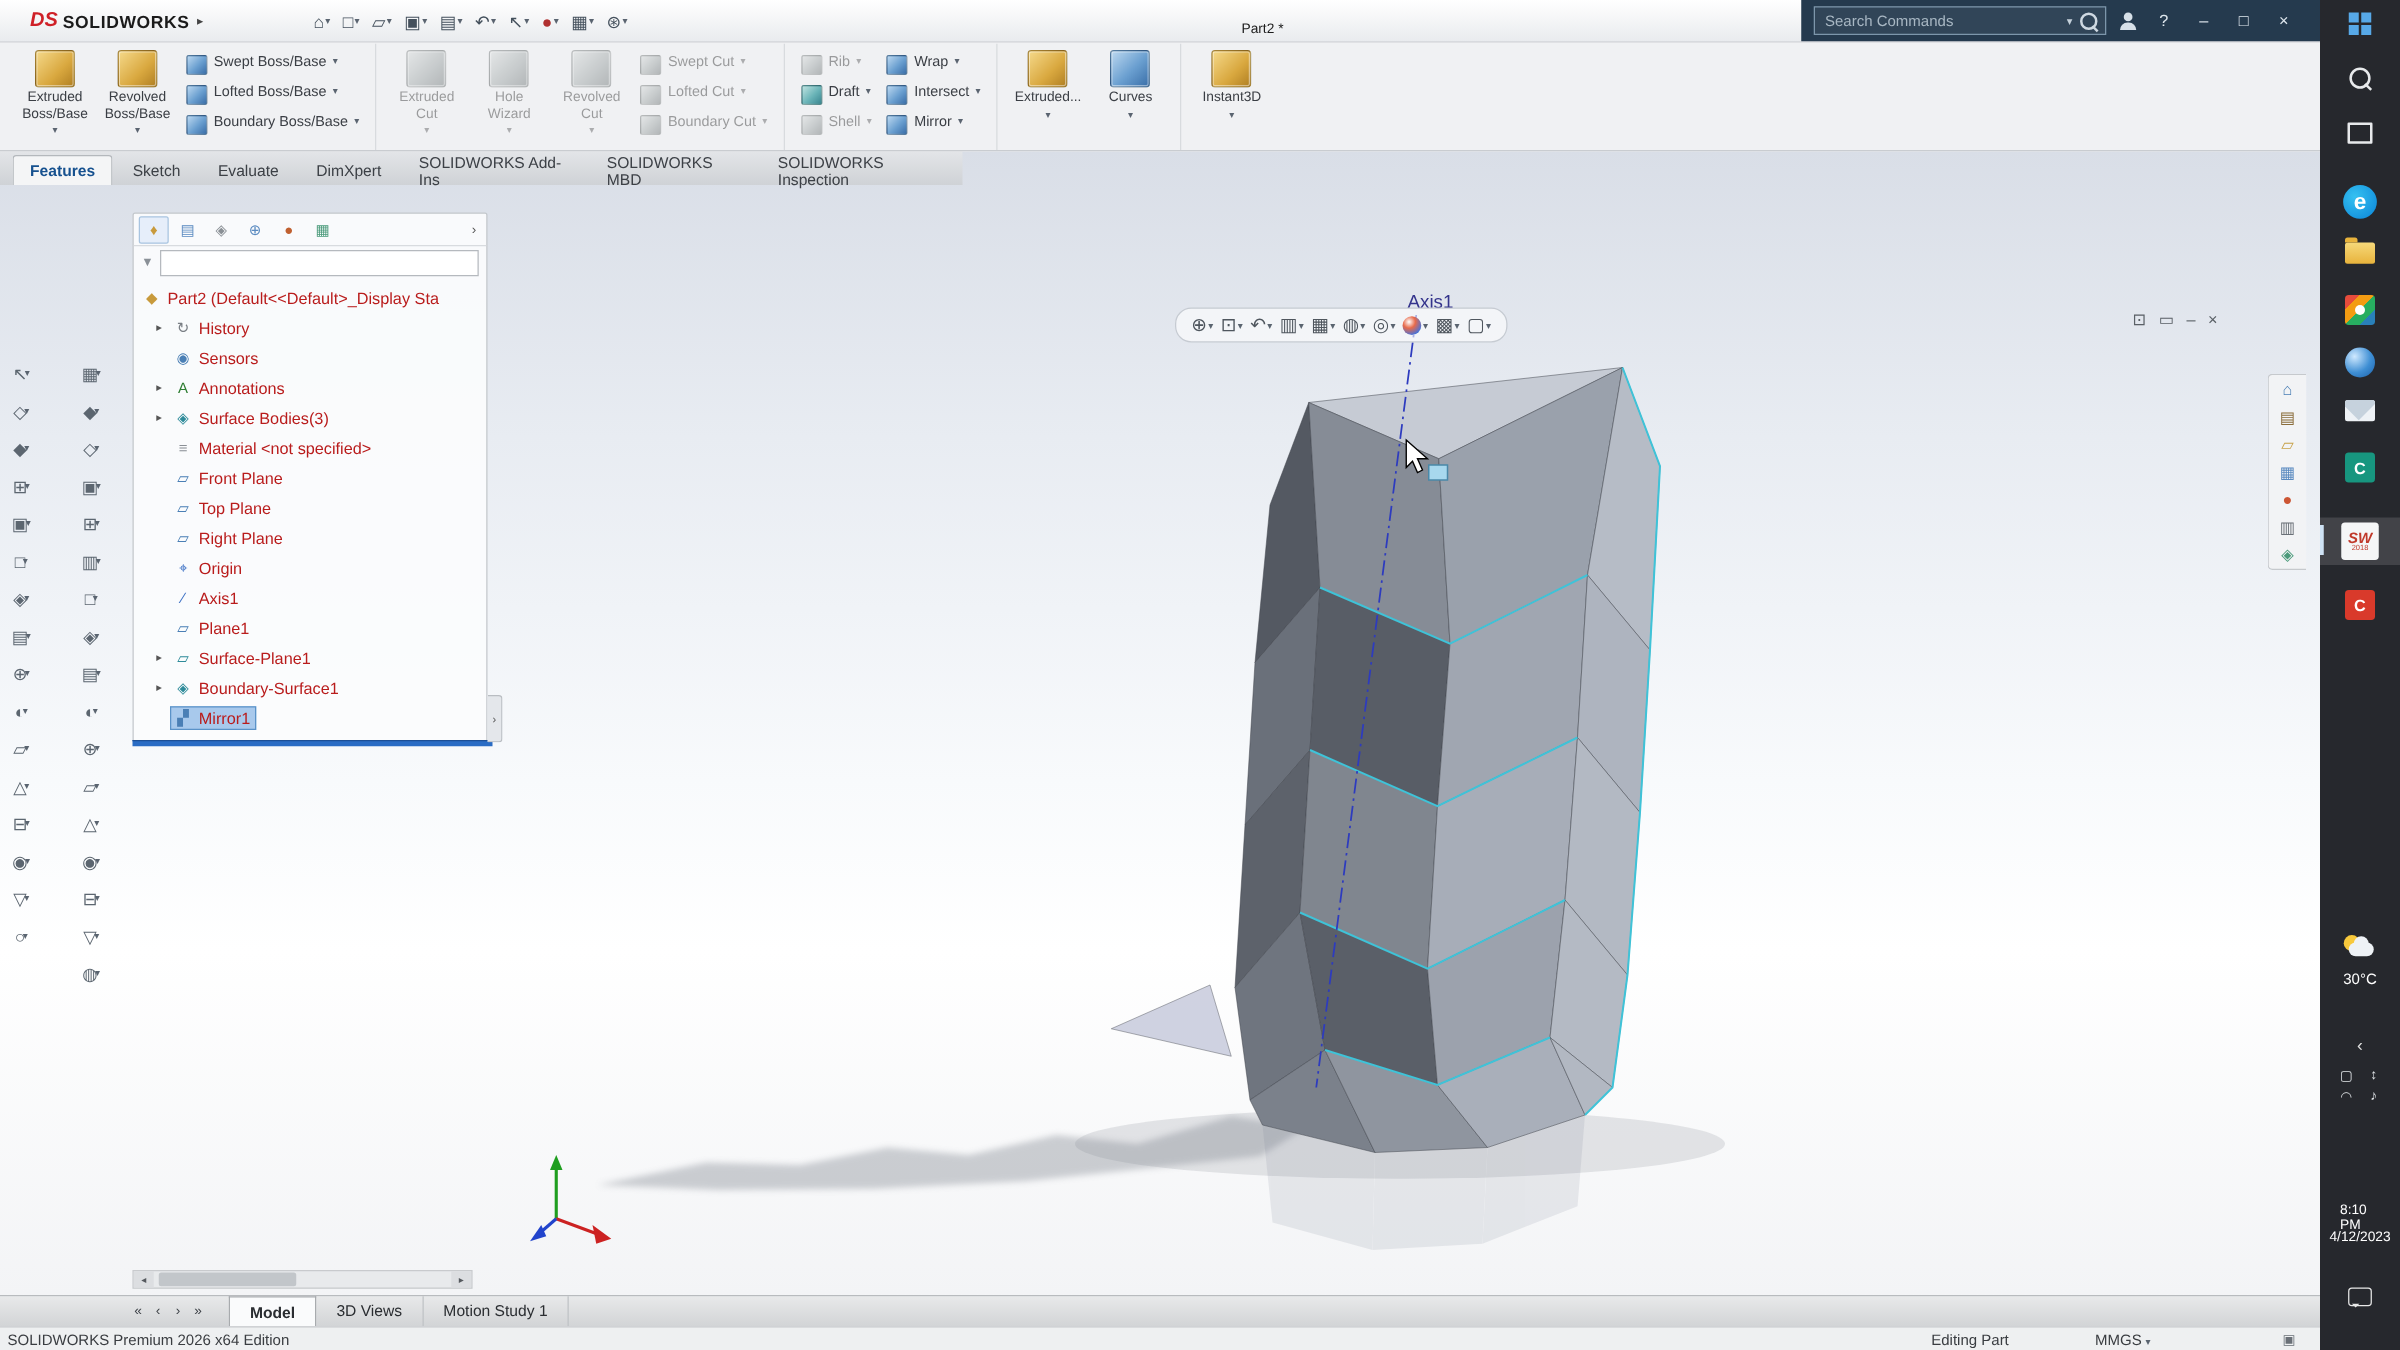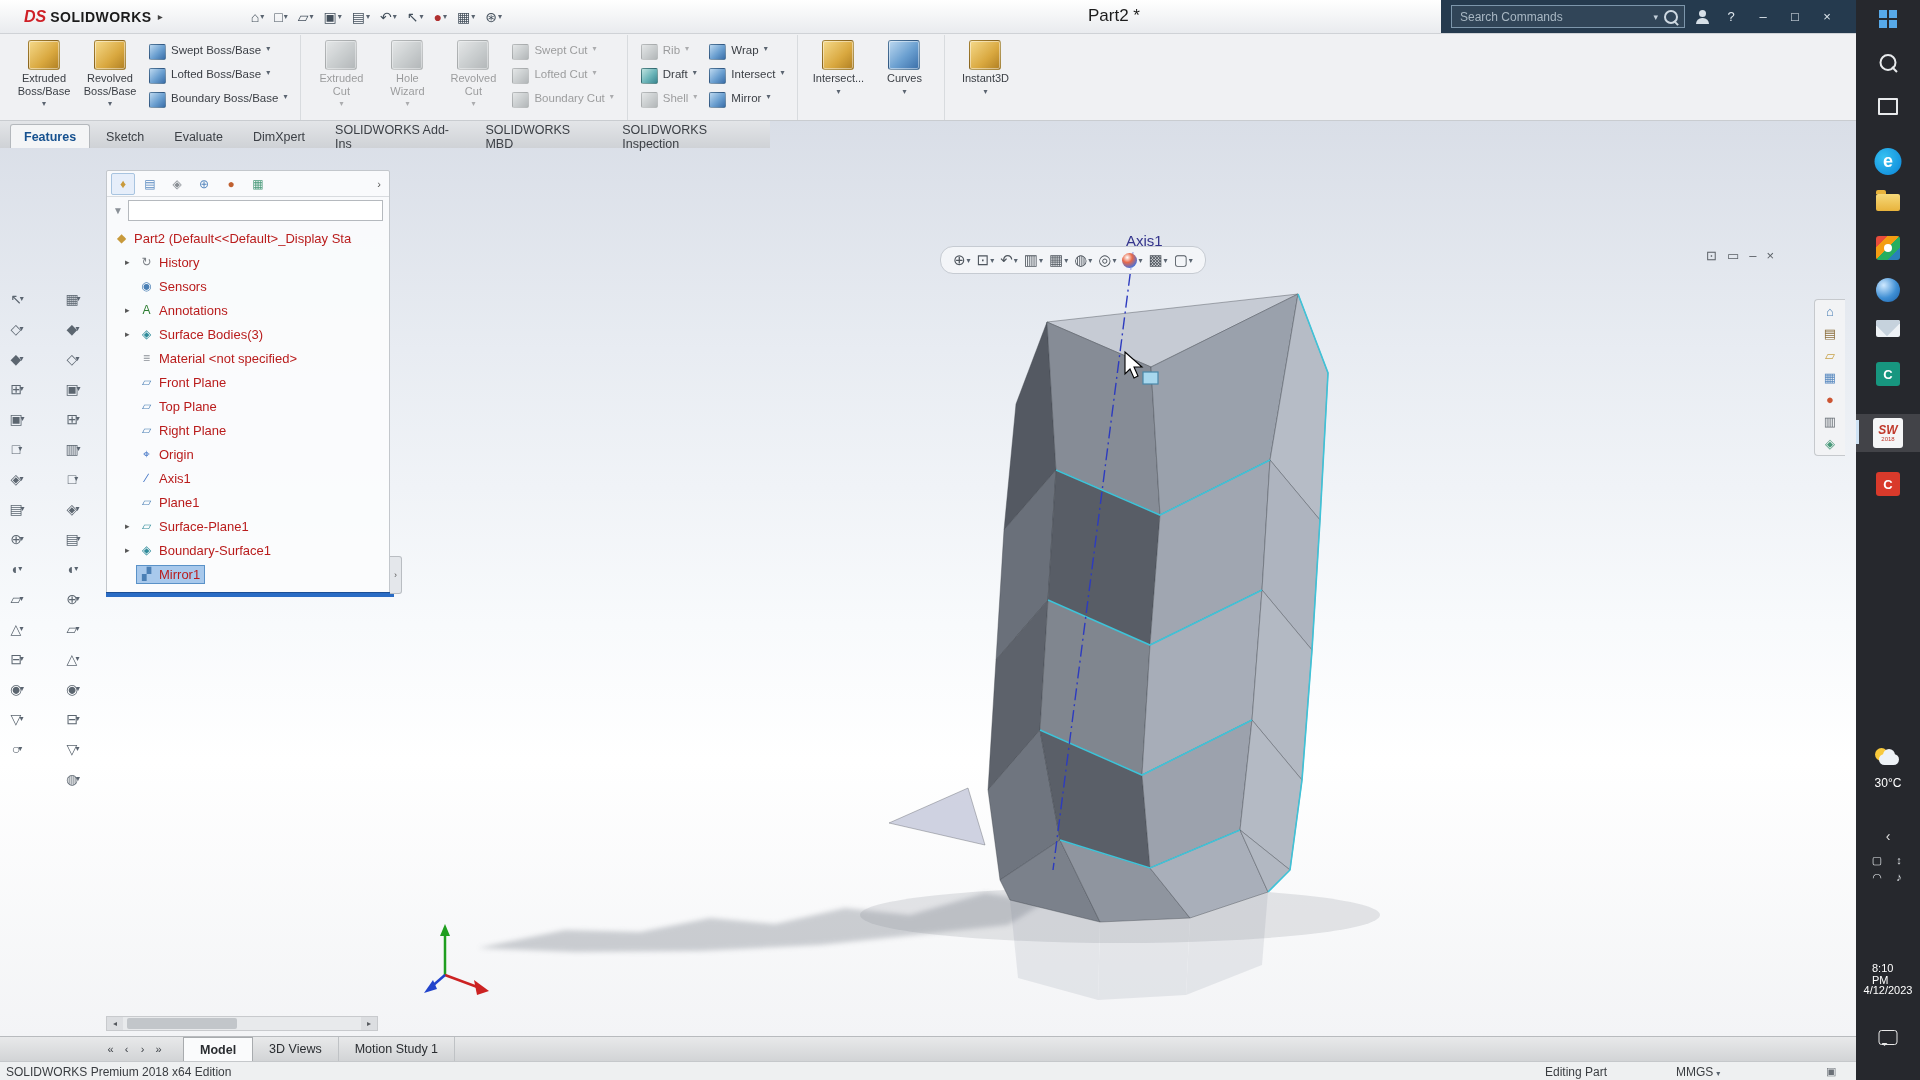--- a/index.html
+++ b/index.html
@@ -21,21 +21,21 @@
   .logo-expand{font-size:10px;color:#444;margin-left:2px;}
   .qa{display:flex;align-items:center;margin-left:60px;gap:2px;}
   .qa-item{display:flex;align-items:center;height:26px;padding:0 4px;color:#44505c;font-size:14px;border-radius:2px;}
   .qa-item .caret-d{margin-left:1px;}
   .caret-d{visibility:hidden;font-size:0;}
   .caret-d::after{content:"▾";font-size:8px;color:#5a6470;visibility:visible;}
   .qa-item .caret-d::after,.rb-large.caret .caret-d::after,.rb-small.caret .caret-d::after,
   .hu-item.caret .caret-d::after,.lt-item.caret .caret-d::after{visibility:visible;}
   .qa-item .caret-d{visibility:hidden}
   .qa-item.caret .caret-d{visibility:visible}
-  .doc-title{position:absolute;left:880px;width:260px;text-align:right;top:6px;font-size:17px;color:#1c1c1c;}
+  .doc-title{position:absolute;left:880px;width:260px;text-align:center;top:17px;font-size:11px;color:#1c1c1c;}
   .titlebar-right{position:absolute;left:1441px;top:0;width:415px;height:33px;background:#253a4e;
     display:flex;align-items:center;gap:10px;padding:0 10px;box-sizing:border-box;}
   .searchbox{display:flex;align-items:center;gap:6px;width:220px;height:21px;
     border:1px solid #7d96ab;padding:0 6px;background:rgba(255,255,255,.06);}
   .searchbox input{flex:1;background:transparent;border:none;outline:none;color:#c4d0da;font-size:12px;font-family:"Liberation Sans",sans-serif;}
   .searchbox input::placeholder{color:#a8b7c3;}
   .mag{width:10px;height:10px;border:2px solid #cfd9e2;border-radius:50%;position:relative;flex:none;}
   .mag::after{content:"";position:absolute;width:2px;height:6px;background:#cfd9e2;transform:rotate(-45deg);left:9px;top:8px;}
   .sb-caret{color:#c4d0da;font-size:9px;}
   .person{width:15px;height:14px;position:relative;flex:none;}
@@ -889,21 +889,21 @@
             <span class="caret-d"></span>
           </div>
 
       </div>
     </div>
     <div class="rgroup">
       <div class="rlarges">
 
           <div class="rb-large caret">
             <span class="gi gold"></span>
-            <span class="lbl">Intersect...</span>
+            <span class="lbl">Extruded...</span>
             <span class="caret-d"></span>
           </div>
 
           <div class="rb-large caret">
             <span class="gi blue"></span>
             <span class="lbl">Curves</span>
             <span class="caret-d"></span>
           </div>
 
       </div>
@@ -971,21 +971,21 @@
         </div>
 
         <div class="bb-tab">
           <span>Motion Study 1</span>
         </div>
 
     </div>
   </div>
 
   <div class="statusbar">
-    <span class="sb-edition">SOLIDWORKS Premium 2018 x64 Edition</span>
+    <span class="sb-edition">SOLIDWORKS Premium 2026 x64 Edition</span>
     <span class="sb-mode">Editing Part</span>
     <span class="sb-units"><span>MMGS</span><span class="sb-c">▾</span></span>
     <span class="sb-icon">▣</span>
   </div>
 
   <div class="wintaskbar">
     <div class="tbi" style="top:10px;">
       <span class="startgrid">
           <i></i>
           <i></i>

